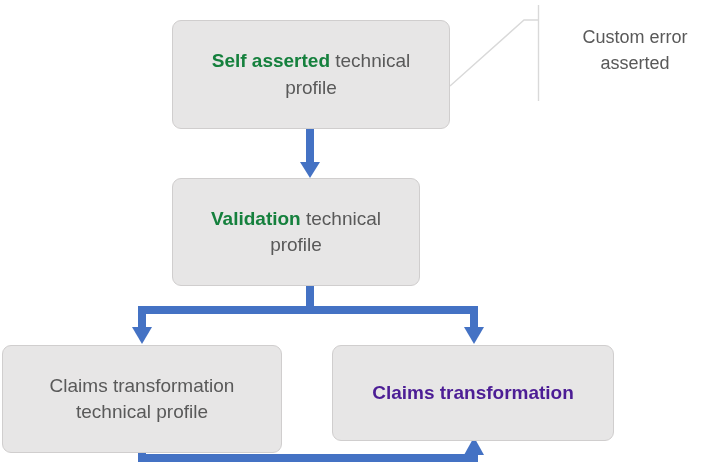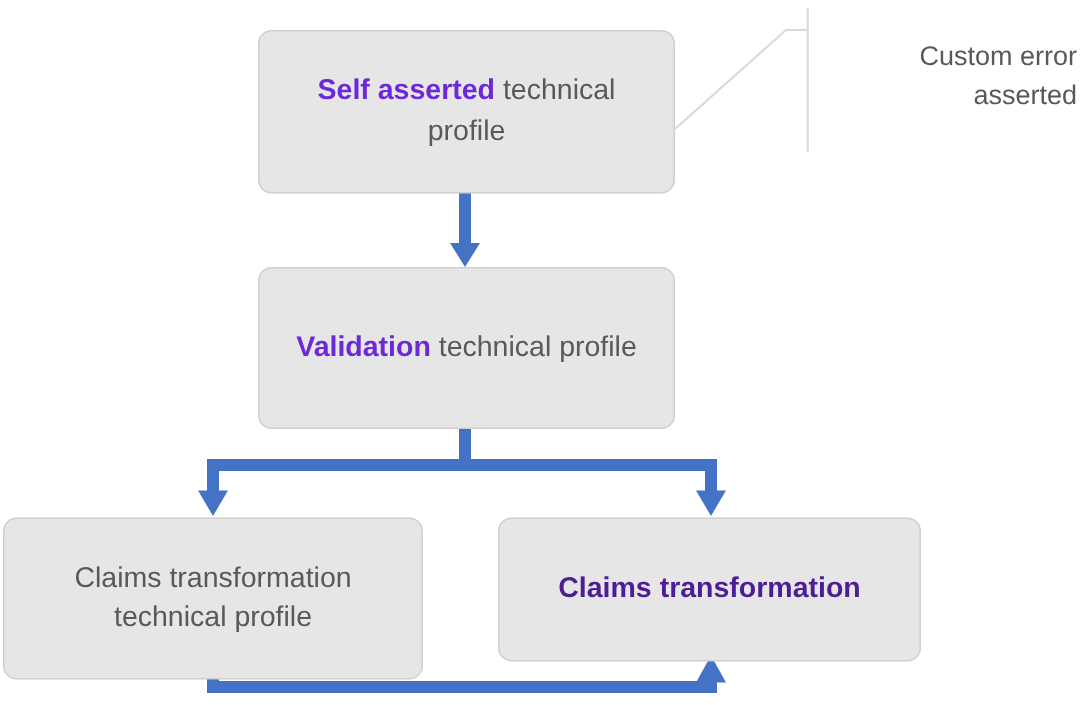--- a/index.html
+++ b/index.html
@@ -31,46 +31,46 @@
     font-size: 19px;
     line-height: 1.38;
     padding: 6px 14px;
   }
   .node-label {
     display: block;
     width: 100%;
   }
   .node-label b {
     font-weight: bold;
-    color: #6d28d9;
+    color: #15803d;
   }
   .node-box.all-bold .node-label {
     font-weight: bold;
     color: #4c1d95;
   }
 
   #box-self-asserted  { left: 172px; top: 20px;  width: 278px; height: 109px; }
-  #box-validation     { left: 172px; top: 178px; width: 278px; height: 108px; }
+  #box-validation     { left: 172px; top: 178px; width: 248px; height: 108px; }
   #box-claims-tp      { left: 2px;   top: 345px; width: 280px; height: 108px;  }
   #box-claims         { left: 332px; top: 345px; width: 282px; height: 96px;  }
 
   #connector-layer, #annotation-layer {
     position: absolute;
     left: 0; top: 0;
     width: 727px;
     height: 470px;
   }
   #connector-layer { pointer-events: none; }
 
   #annotation-text {
     position: absolute;
     left: 552px;
     top: 24px;
     width: 166px;
-    text-align: right;
+    text-align: center;
     color: #595959;
     font-size: 18px;
     line-height: 1.45;
   }
 </style>
 </head>
 <body>
 
 <div id="diagram-canvas">
 

